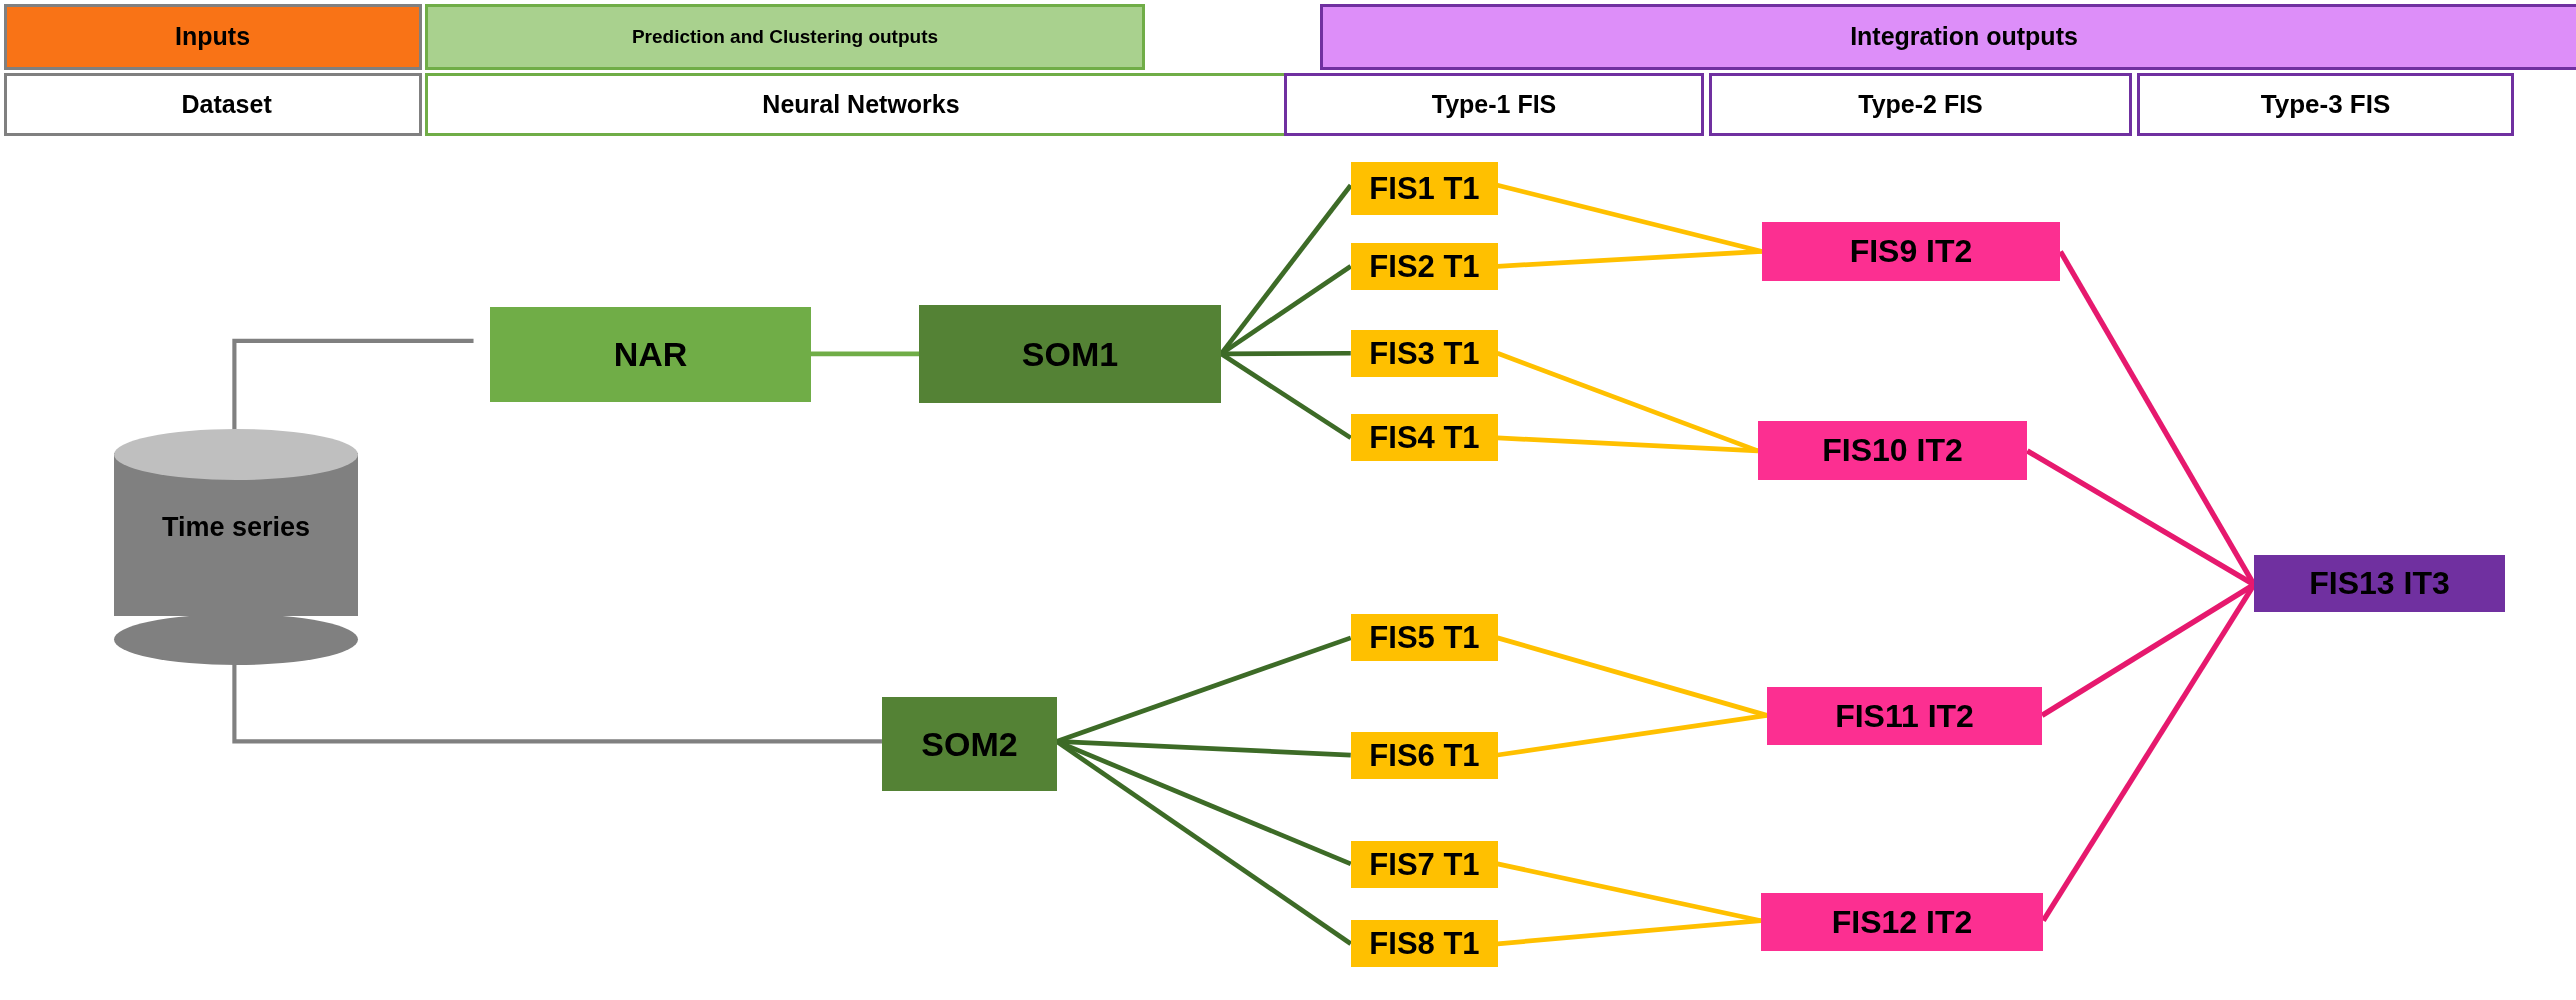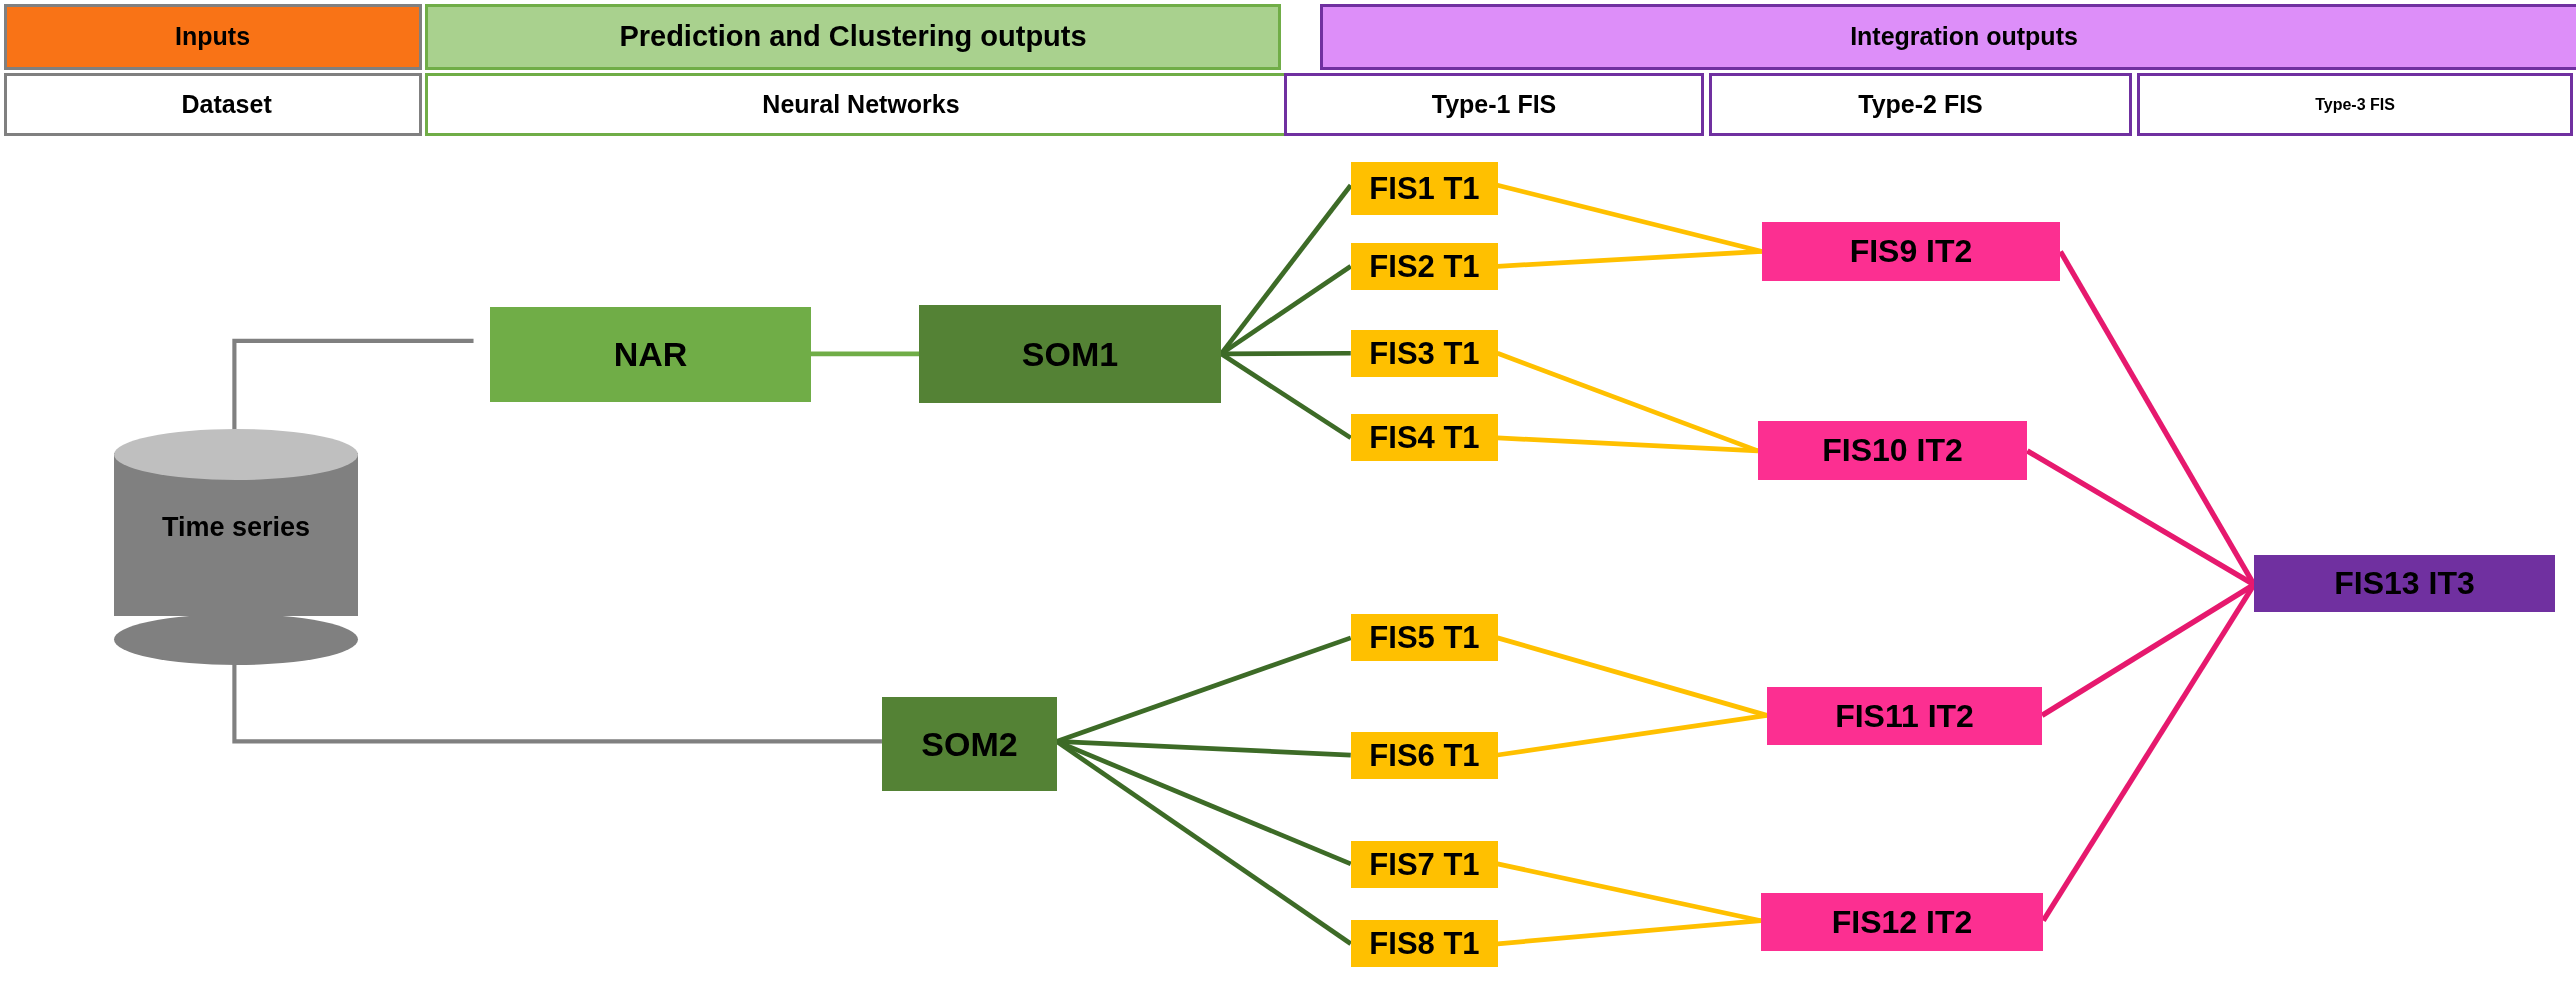--- a/index.html
+++ b/index.html
@@ -45,33 +45,33 @@
   .cyl-label{position:absolute;left:0;top:83px;width:244px;text-align:center;
              font-weight:bold;color:#000000;font-size:27px;z-index:2;}
 </style>
 </head>
 <body>
 
 <div id="header">
 
   <div class="hdr-cell band-gray" style="left:3.6px;top:3.6px;width:418px;height:66px;font-size:25px;">Inputs</div>
 
-  <div class="hdr-cell band-green" style="left:425px;top:3.6px;width:856px;height:66px;font-size:29px;">Prediction and Clustering outputs</div>
+  <div class="hdr-cell band-green" style="left:425px;top:3.6px;width:720px;height:66px;font-size:19px;">Prediction and Clustering outputs</div>
 
   <div class="hdr-cell band-purple" style="left:1284px;top:3.6px;width:1288px;height:66px;font-size:25px;margin-left:36px;">Integration outputs</div>
 
   <div class="hdr-cell sub-gray" style="left:3.6px;top:73px;width:418px;height:63px;font-size:25px;padding-left:28px;">Dataset</div>
 
   <div class="hdr-cell sub-green" style="left:425px;top:73px;width:872px;height:63px;font-size:25px;">Neural Networks</div>
 
   <div class="hdr-cell sub-purple" style="left:1284px;top:73px;width:420px;height:63px;font-size:25px;">Type-1 FIS</div>
 
   <div class="hdr-cell sub-purple" style="left:1709px;top:73px;width:423px;height:63px;font-size:25px;">Type-2 FIS</div>
 
-  <div class="hdr-cell sub-purple" style="left:2137px;top:73px;width:436px;height:63px;font-size:16px;">Type-3 FIS</div>
+  <div class="hdr-cell sub-purple" style="left:2137px;top:73px;width:377px;height:63px;font-size:26px;">Type-3 FIS</div>
 </div>
 
 <svg id="links" viewBox="0 0 4352 1690" preserveAspectRatio="none">
 
   <polyline points="396,870 396,576 800,576" fill="none" stroke="#808080" stroke-width="7"></polyline>
 
   <polyline points="396,975 396,1253 1490,1253" fill="none" stroke="#808080" stroke-width="7"></polyline>
 
   <line x1="1342" y1="598" x2="1553" y2="598" stroke="#70ad47" stroke-width="8"></line>
 
@@ -123,14 +123,14 @@
 <div class="node node-t1" style="left:1351px;top:614px;width:147px;height:47px;font-size:31px;">FIS5 T1</div>
 <div class="node node-t1" style="left:1351px;top:732px;width:147px;height:47px;font-size:31px;">FIS6 T1</div>
 <div class="node node-t1" style="left:1351px;top:841px;width:147px;height:47px;font-size:31px;">FIS7 T1</div>
 <div class="node node-t1" style="left:1351px;top:920px;width:147px;height:47px;font-size:31px;">FIS8 T1</div>
 
 <div class="node node-it2" style="left:1762px;top:222px;width:298px;height:59px;font-size:32px;">FIS9 IT2</div>
 <div class="node node-it2" style="left:1758px;top:421px;width:269px;height:59px;font-size:32px;">FIS10 IT2</div>
 <div class="node node-it2" style="left:1767px;top:687px;width:275px;height:58px;font-size:32px;">FIS11 IT2</div>
 <div class="node node-it2" style="left:1761px;top:893px;width:282px;height:58px;font-size:32px;">FIS12 IT2</div>
 
-<div class="node node-it3" style="left:2254px;top:555px;width:301px;height:57px;font-size:32px;">FIS13 IT3</div>
+<div class="node node-it3" style="left:2254px;top:555px;width:251px;height:57px;font-size:32px;">FIS13 IT3</div>
 
 
 </body></html>

